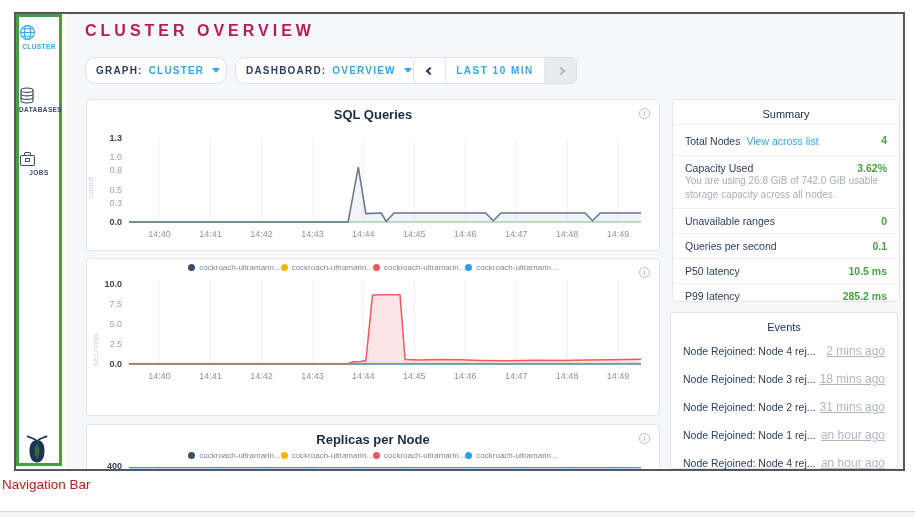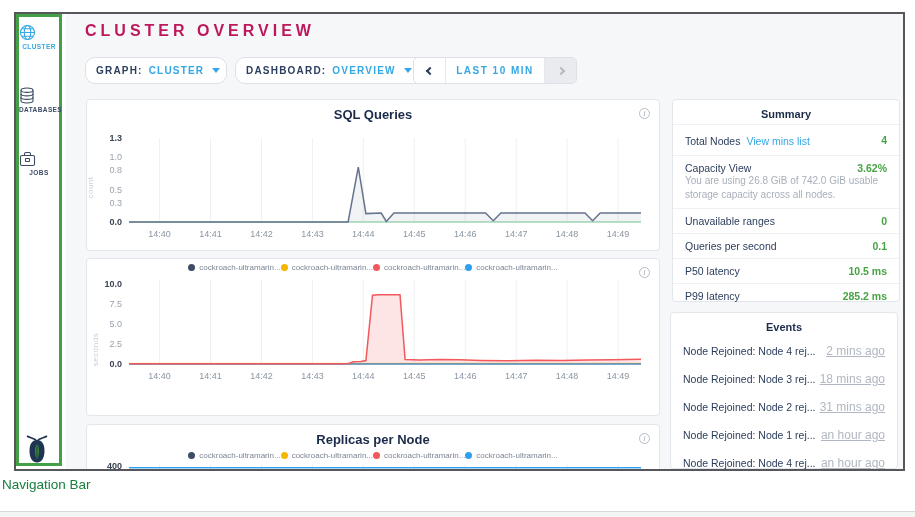--- a/index.html
+++ b/index.html
@@ -48,33 +48,33 @@
                font-style:italic; cursor:pointer; }
   .info-icon::after { content:"i"; }
   .ylab { position:absolute; left:-8px; top:55%; transform:rotate(-90deg); font-size:8px;
           color:#c9ced6; letter-spacing:.5px; }
   .legend-row { display:flex; justify-content:center; margin-top:4px; }
   .legend-item { display:flex; align-items:center; gap:4px; font-size:8px; color:#7d8694; }
   .legend-dot { width:7px; height:7px; border-radius:50%; display:inline-block; }
   svg { font-family:inherit; display:block; }
 
   
-  .panel-title { text-align:center; font-size:11px; font-weight:700; color:#1b2b4a; padding:8px 0 4px; }
+  .panel-title { text-align:center; font-size:11px; font-weight:400; color:#1b2b4a; padding:8px 0 4px; }
   .sum-row { display:flex; justify-content:space-between; align-items:center; padding:6px 12px;
              border-top:1px solid #eef0f3; }
   .sum-label { font-size:10.5px; color:#2c3e5d; }
   .sum-link { font-size:10.5px; color:#35a7e5; margin-left:6px; cursor:pointer; text-decoration:none; }
   .sum-value { font-size:10.5px; font-weight:700; color:#47a344; }
   .sum-sub { font-size:10px; color:#a7b0ba; line-height:1.35; padding:0 12px 7px; margin-top:-2px; }
   .evt-row { display:flex; justify-content:space-between; align-items:center; padding:7px 12px; }
   .evt-text { font-size:10.5px; color:#2c3e5d; }
   .evt-time { font-size:12px; color:#b0b7c1;text-decoration:underline; }
 
   
-  .annot-label { position:absolute; left:2px; top:477px; font-size:13.5px; color:#15803d; }
+  .annot-label { position:absolute; left:2px; top:477px; font-size:13.5px; color:#b91c1c; }
   .bottom-strip { position:absolute; left:0; bottom:0; width:915px; height:6px;
                   border-top:1px solid #d8d8d8; background:#f4f4f4; }
 </style>
 </head>
 <body>
 
 <div class="page">
   <div class="frame">
 
     <div class="sidebar">
@@ -290,26 +290,26 @@
           <text x="374.2" y="39.0" text-anchor="middle" font-size="9" fill="#8b95a1">14:46</text>
           <text x="425.2" y="39.0" text-anchor="middle" font-size="9" fill="#8b95a1">14:47</text>
           <text x="476.1" y="39.0" text-anchor="middle" font-size="9" fill="#8b95a1">14:48</text>
           <text x="527.1" y="39.0" text-anchor="middle" font-size="9" fill="#8b95a1">14:49</text>
         </svg>
     </div>
 
     <div class="card" style="left:656px; top:85px; width:228px; height:203px;">
       <div class="panel-title">Summary</div>
       <div class="sum-row">
-        <span><span class="sum-label">Total Nodes</span><a class="sum-link">View mins list</a></span>
+        <span><span class="sum-label">Total Nodes</span><a class="sum-link">View across list</a></span>
         <span class="sum-value">4</span>
       </div>
       <div>
         <div class="sum-row" style="padding-bottom:2px;">
-          <span class="sum-label">Capacity View</span>
+          <span class="sum-label">Capacity Used</span>
           <span class="sum-value">3.62%</span>
         </div>
         <div class="sum-sub">You are using 26.8 GiB of 742.0 GiB usable storage capacity across all nodes.</div>
       </div>
       <div class="sum-row">
         <span class="sum-label">Unavailable ranges</span>
         <span class="sum-value">0</span>
       </div>
       <div class="sum-row">
         <span class="sum-label">Queries per second</span>

